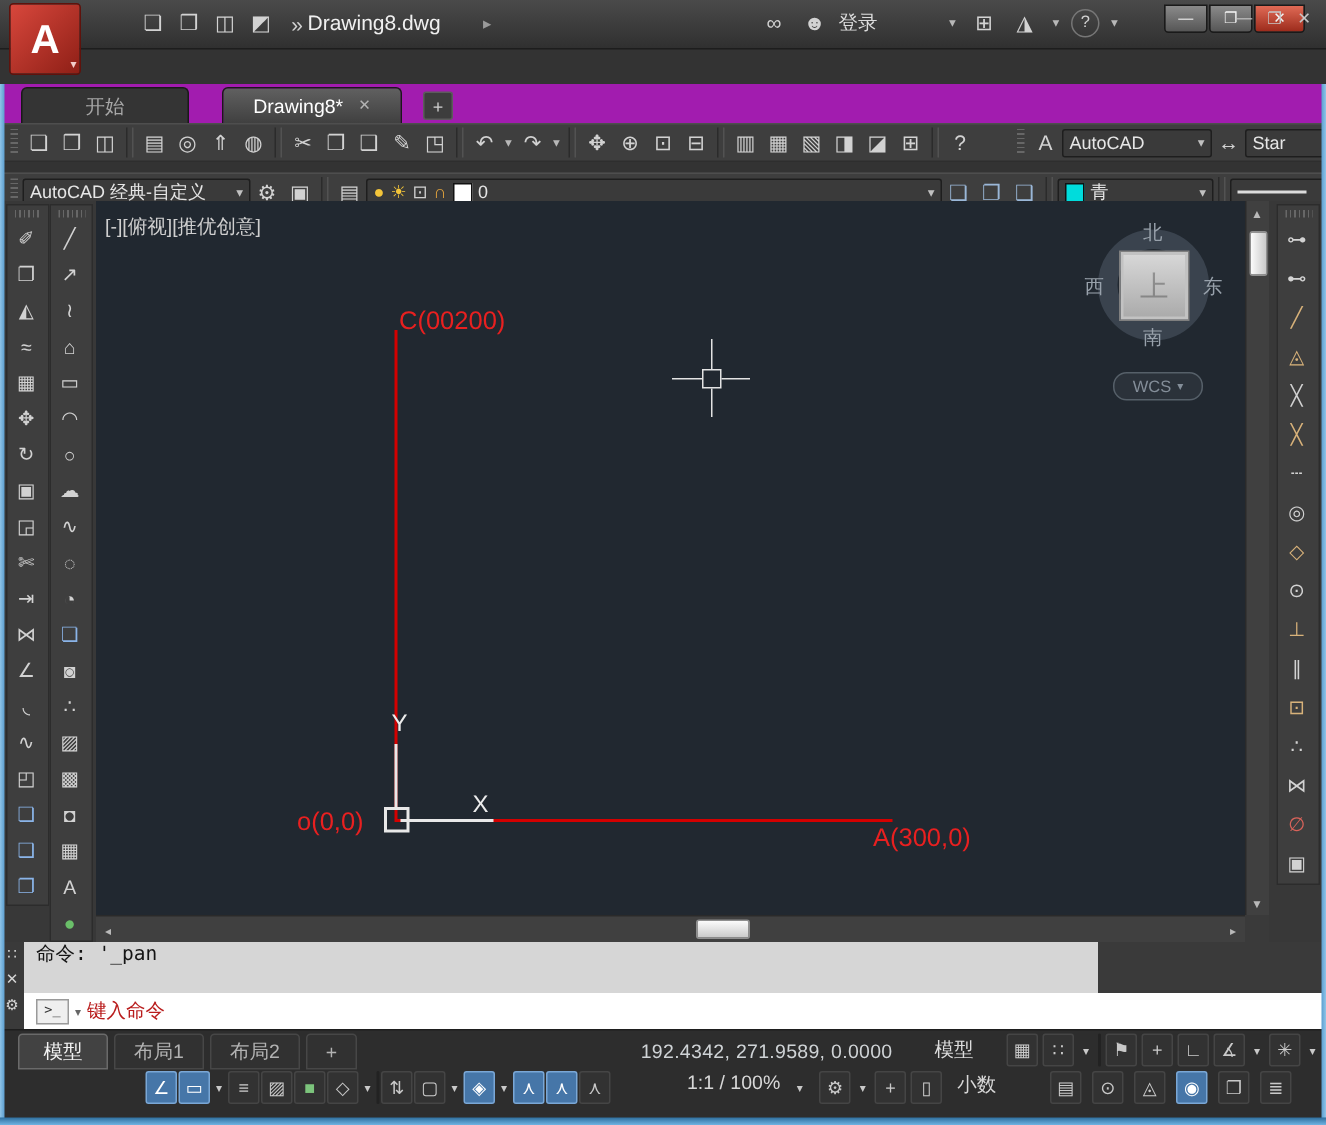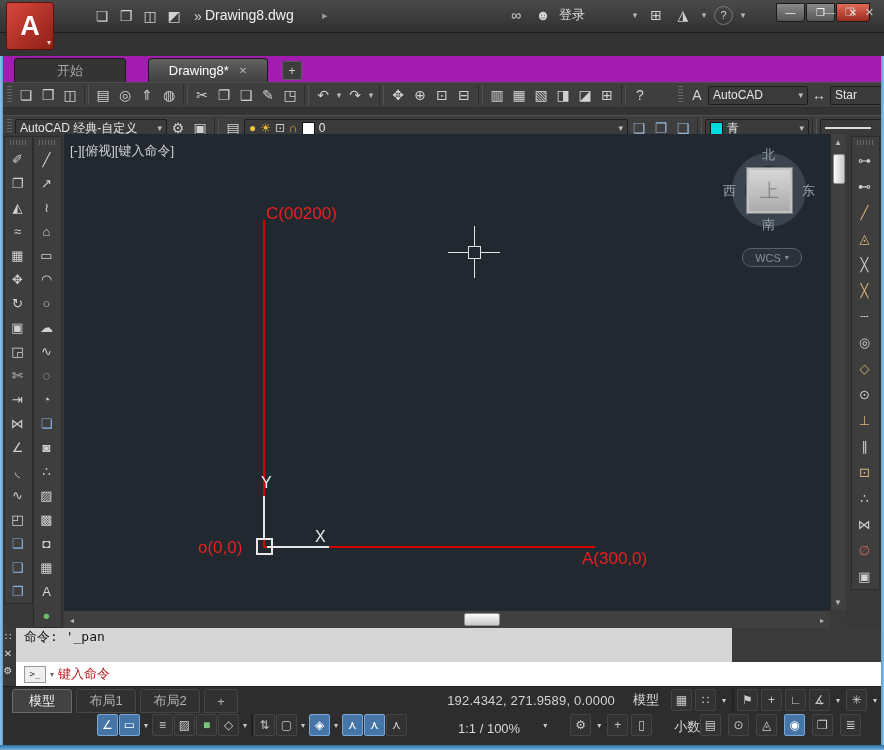--- a/index.html
+++ b/index.html
@@ -108,30 +108,30 @@
   .promptbox{width:20px;height:15px;border:1px solid #9a9a9a;background:#efefef;color:#333;
     font-size:9px;font-family:"DejaVu Sans Mono",monospace;display:flex;align-items:center;justify-content:center;}
   .cmdph{color:#b91c1c;font-size:13px;}
   
   .sbar{position:absolute;left:0;top:686px;width:884px;height:60px;background:#2d2d2d;border-top:1px solid #1e1e1e;}
   .ltabs{position:absolute;left:12px;top:2px;display:flex;gap:4px;}
   .ltab{height:22px;min-width:46px;padding:0 6px;font-size:13px;color:#b2b2b2;background:#313131;
     border:1px solid #474747;border-radius:3px 3px 0 0;display:flex;align-items:center;justify-content:center;}
   .ltab.active{background:#424242;border-color:#6a6a6a;color:#f2f2f2;}
   .ltab.plus{min-width:20px;}
-  .rowAr{position:absolute;right:4px;top:2px;display:flex;align-items:center;gap:5px;}
+  .rowAr{position:absolute;right:4px;top:2px;display:flex;align-items:center;gap:15px;}
   .coords{color:#cfd3d6;font-size:13px;margin-right:6px;letter-spacing:.2px;}
   .modelbtn{color:#dcdcdc;font-size:13px;padding:0 7px;}
   .scell{width:21px;height:22px;background:#323232;border:1px solid #454545;border-radius:2px;
     display:flex;align-items:center;justify-content:center;color:#c9c9c9;font-size:12px;box-sizing:border-box;flex:none;}
   .scell.sm{width:10px;background:none;border:none;font-size:8px;}
   .scell.sep{width:2px;background:#222;border:none;}
   .scell.hl{background:#4676a8;border-color:#7aa7d6;color:#fff;}
   .rowB{position:absolute;left:97px;top:27px;display:flex;gap:1px;align-items:center;}
-  .rowBr{position:absolute;left:458px;top:27px;display:flex;gap:20px;align-items:flex-end;}
+  .rowBr{position:absolute;left:458px;top:27px;display:flex;gap:8px;align-items:flex-start;}
   .rowBf{position:absolute;left:700px;top:27px;display:flex;gap:7px;align-items:center;}
   .scaletxt{color:#d8d8d8;font-size:13px;}
   .units{color:#d8d8d8;font-size:13px;margin-left:2px;}
   
   .watermark{position:absolute;left:691px;top:697px;z-index:60;color:#fdfdfd;font-size:26px;font-weight:bold;
     white-space:nowrap;text-shadow:1px 1px 0 #222,-1px 1px 0 #222,1px -1px 0 #222,-1px -1px 0 #222,2px 3px 3px rgba(0,0,0,.55);}
   .frameL{position:absolute;left:0;top:56px;width:3px;height:694px;background:linear-gradient(90deg,#8fc4e8,#5d9fd0);z-index:50;}
   .frameR{position:absolute;right:0;top:56px;width:3px;height:694px;background:linear-gradient(90deg,#5d9fd0,#8fc4e8);z-index:50;}
   .frameB{position:absolute;left:0;top:745px;width:884px;height:5px;background:linear-gradient(#2e6e9e,#6fb3e2);z-index:50;}
 </style>
@@ -286,21 +286,21 @@
       <div class="cell">✐</div><div class="cell">❐</div><div class="cell">◭</div><div class="cell">≈</div><div class="cell">▦</div><div class="cell">✥</div><div class="cell">↻</div><div class="cell">▣</div><div class="cell">◲</div><div class="cell">✄</div><div class="cell">⇥</div><div class="cell">⋈</div><div class="cell">∠</div><div class="cell">◟</div><div class="cell">∿</div><div class="cell">◰</div><div class="cell" style="color: rgb(138, 180, 232);">❏</div><div class="cell" style="color: rgb(138, 180, 232);">❑</div><div class="cell" style="color: rgb(138, 180, 232);">❐</div></span>
     </div>
     <div class="vtb" style="left:33px;">
       <div class="vgrip"></div>
       <span>
         
       <div class="cell">╱</div><div class="cell">↗</div><div class="cell">≀</div><div class="cell">⌂</div><div class="cell">▭</div><div class="cell">◠</div><div class="cell">○</div><div class="cell">☁</div><div class="cell">∿</div><div class="cell">◌</div><div class="cell">◔</div><div class="cell" style="color: rgb(138, 180, 232);">❏</div><div class="cell">◙</div><div class="cell">∴</div><div class="cell">▨</div><div class="cell">▩</div><div class="cell">◘</div><div class="cell">▦</div><div class="cell">A</div><div class="cell" style="color: rgb(106, 191, 105);">●</div></span>
     </div>
 
     <div class="canvas">
-      <div class="vplabel">[-][俯视][键入命令]</div>
+      <div class="vplabel">[-][俯视][推优创意]</div>
 
       <div class="ent redline" style="left:199px;top:86px;width:2px;height:326px;"></div>
       <div class="ent redline" style="left:199px;top:412px;width:332px;height:2px;"></div>
       <div class="rlabel" style="left:202px;top:70px;">C(00200)</div>
       <div class="rlabel" style="left:134px;top:404px;">o(0,0)</div>
       <div class="rlabel" style="left:518px;top:415px;">A(300,0)</div>
 
       <div class="ent whline" style="left:199px;top:362px;width:2px;height:44px;"></div>
       <div class="ent whline" style="left:203px;top:412px;width:62px;height:2px;"></div>
       <div class="ent" style="left:192px;top:404px;width:13px;height:13px;border:2px solid #e8e8e8;"></div>

